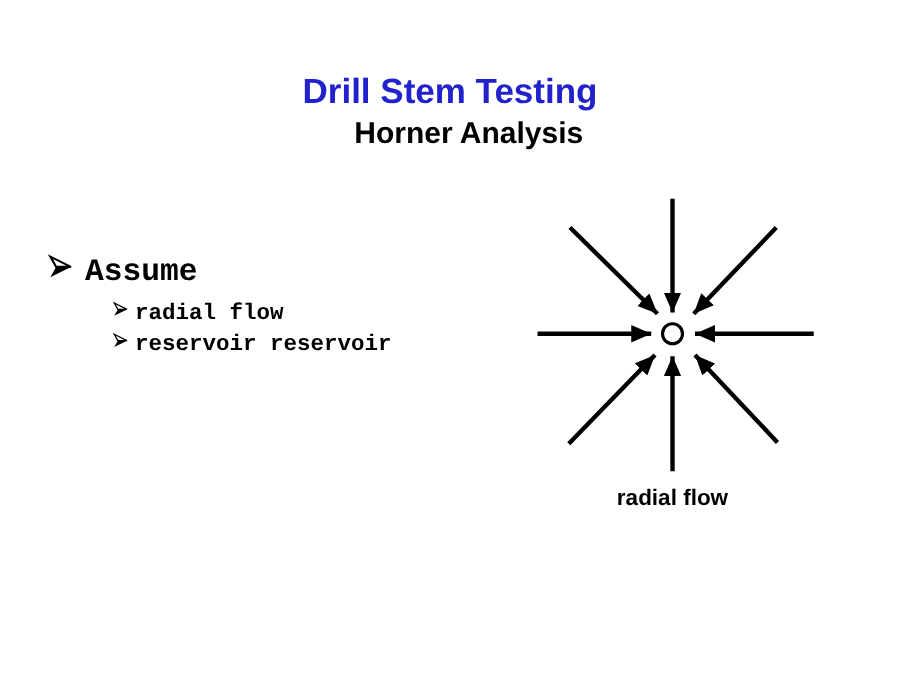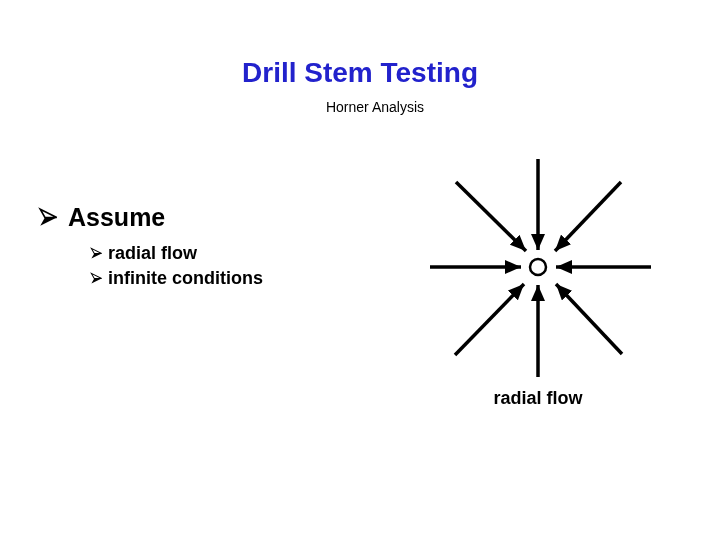--- a/index.html
+++ b/index.html
@@ -18,35 +18,35 @@
     left: 0;
     width: 720px;
     text-align: center;
   }
   .title {
     font-size: 28px;
     line-height: 30px;
     font-weight: bold;
   }
   .subtitle {
-    font-size: 14px;
+    font-size: 24px;
     line-height: 24px;
-    font-weight: normal;
+    font-weight: bold;
     margin-top: 7px;
     color: #000;
     padding-left: 30px;
   }
   .assume-block {
     position: absolute;
     left: 38px;
     top: 203px;
   }
   .bullet-row {
     display: flex;
-    align-items: center;
+    font-family: Liberation Mono, monospace;
   }
   .main-row {
     gap: 9px;
     height: 28px;
     font-size: 25px;
     font-weight: bold;
   }
   .main-row .glyph { width: 21px; height: 21px; }
   .sub-list { margin: 10px 0 0 52px; }
   .sub-row {
@@ -105,21 +105,21 @@
         </span>
         <span>radial flow</span>
       </div>
       <div class="bullet-row sub-row">
         <span class="glyph">
           <svg viewBox="0 0 14 14" aria-hidden="true">
             <path d="M1.5 1.5 L12.5 7 L4.6 7 Z" fill="#ffffff" stroke="#000000" stroke-width="1.1"></path>
             <path d="M4.6 7 L12.5 7 L1.5 12.5 Z" fill="#000000"></path>
           </svg>
         </span>
-        <span>infinite conditions</span>
+        <span>reservoir reservoir</span>
       </div>
     </div>
   </section>
 
   <figure class="diagram">
     <svg id="diagram-svg" viewBox="418 146 240 240">
       <defs>
         <marker id="ah" markerUnits="userSpaceOnUse" markerWidth="18" markerHeight="14" refX="16" refY="7" orient="auto">
           <path d="M0 0 L16 7 L0 14 Z" fill="#000000"></path>
         </marker>

